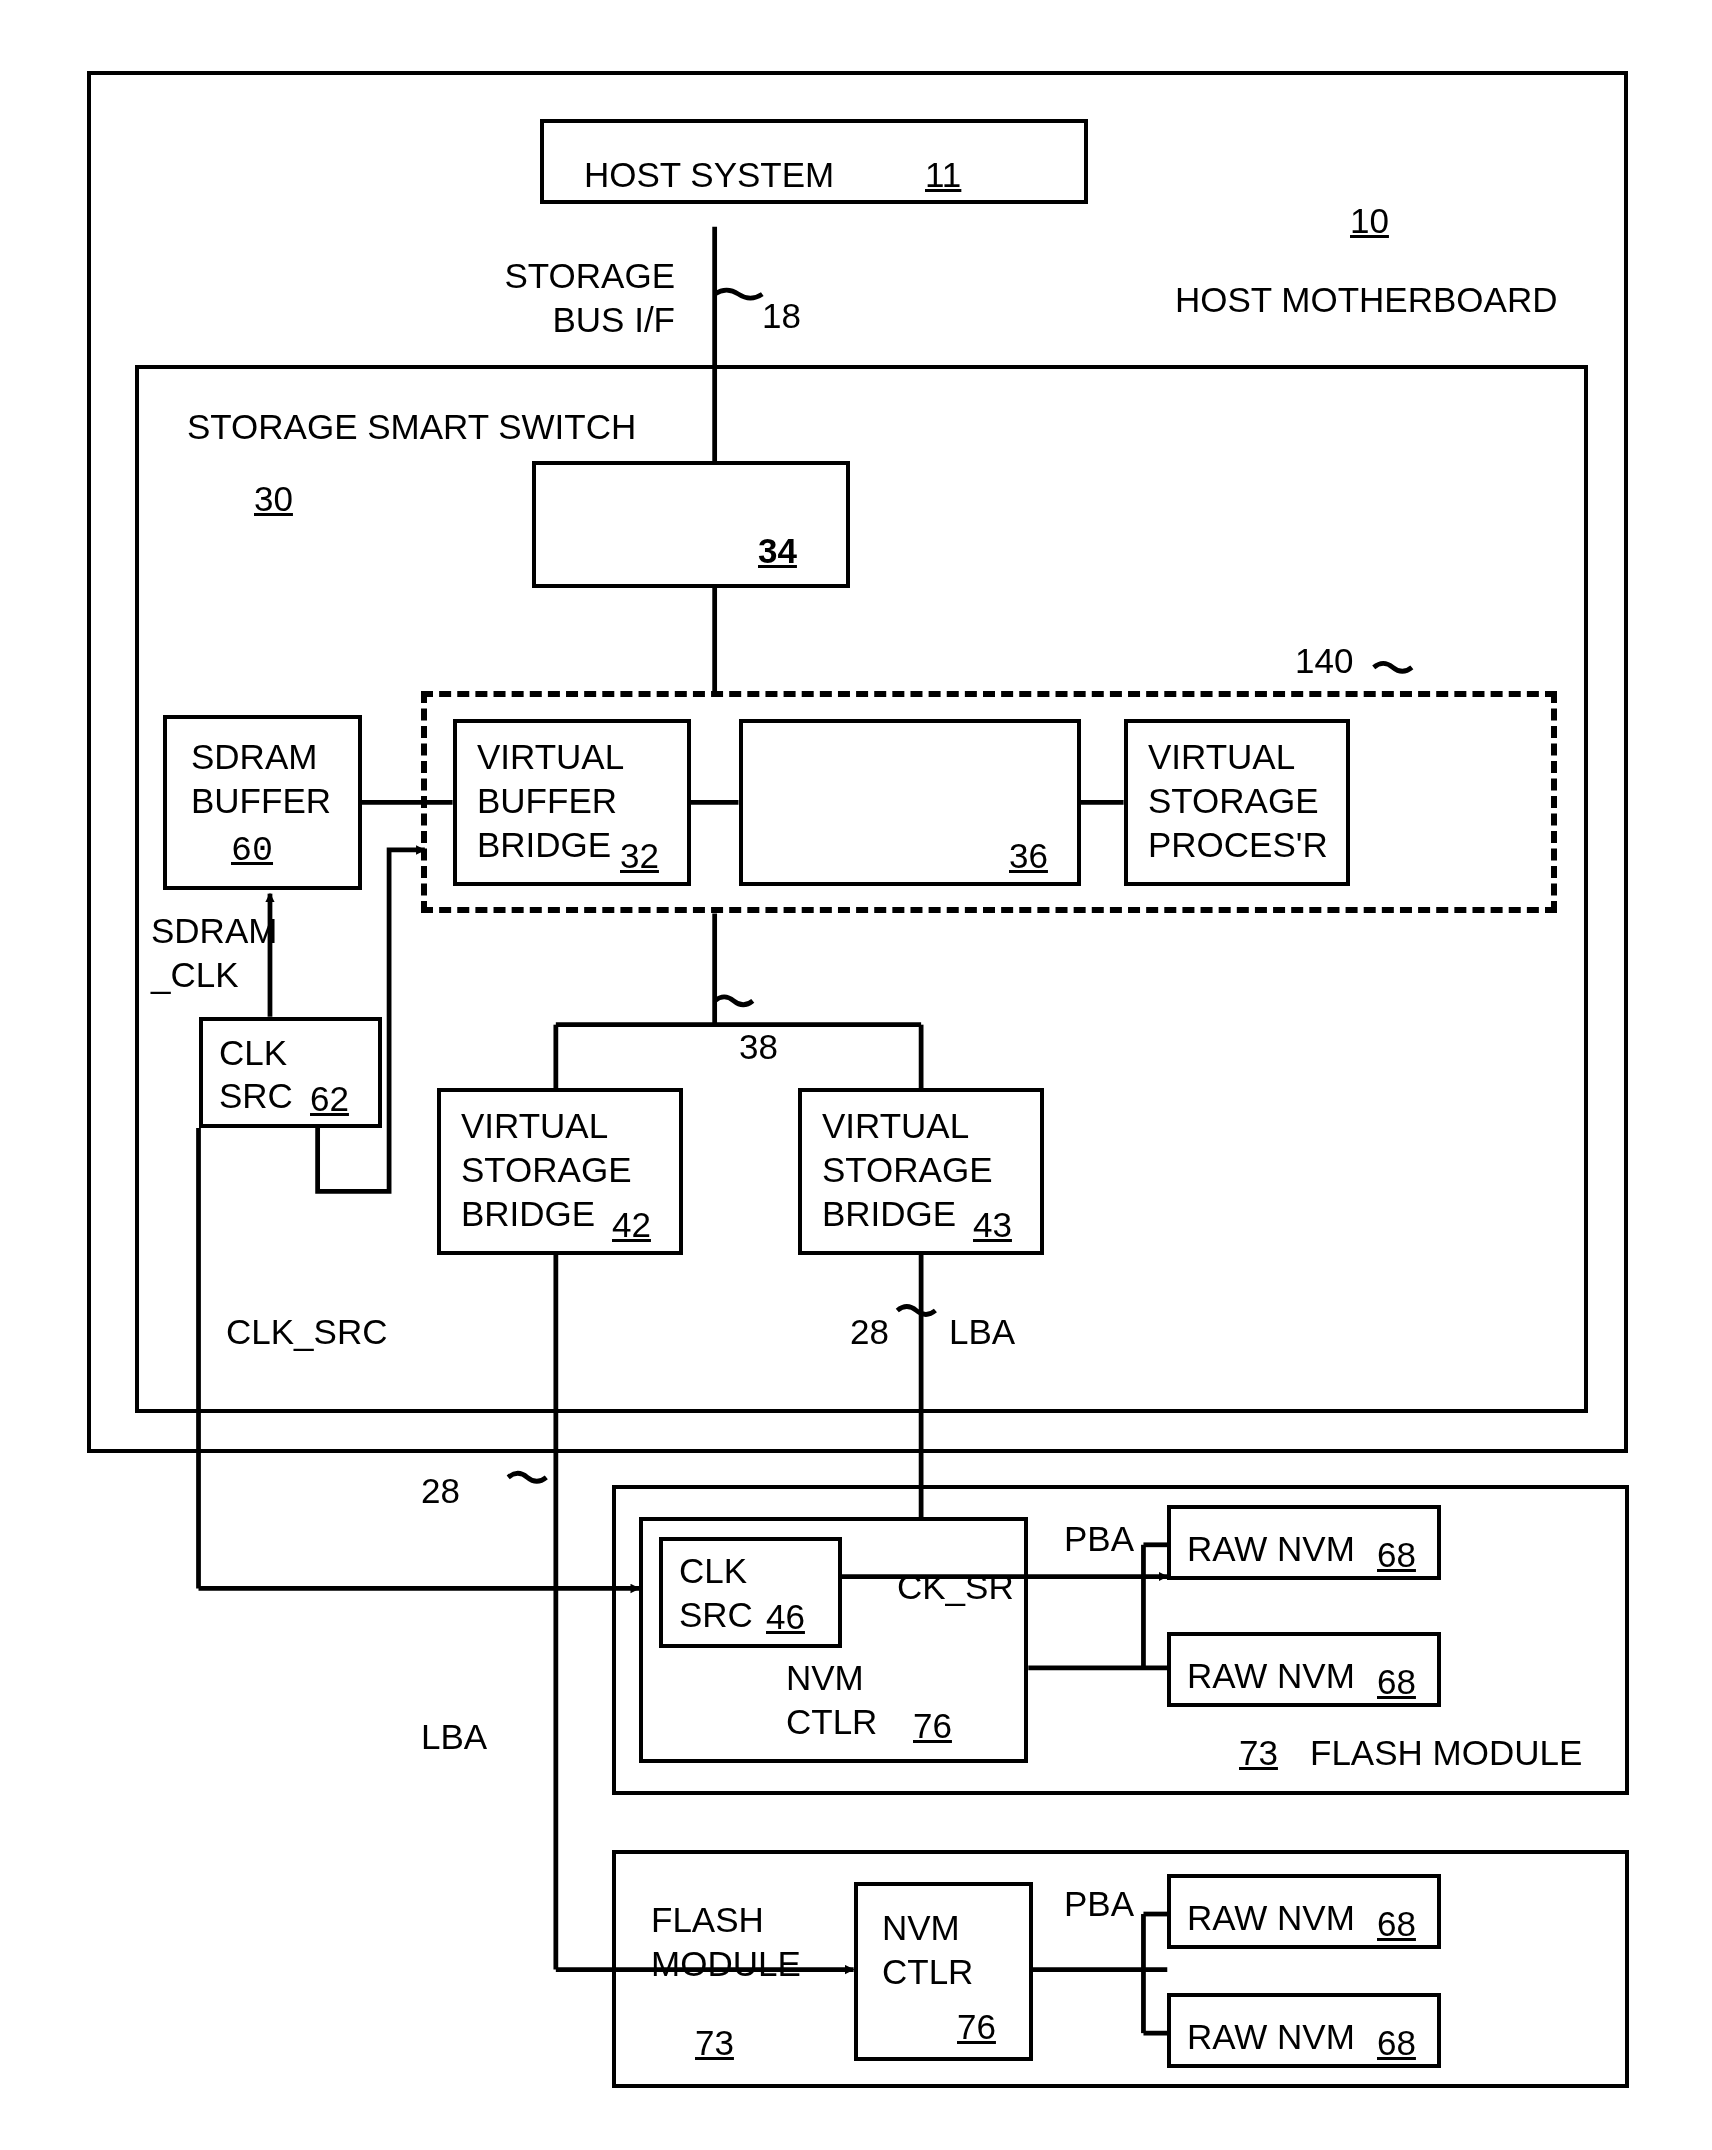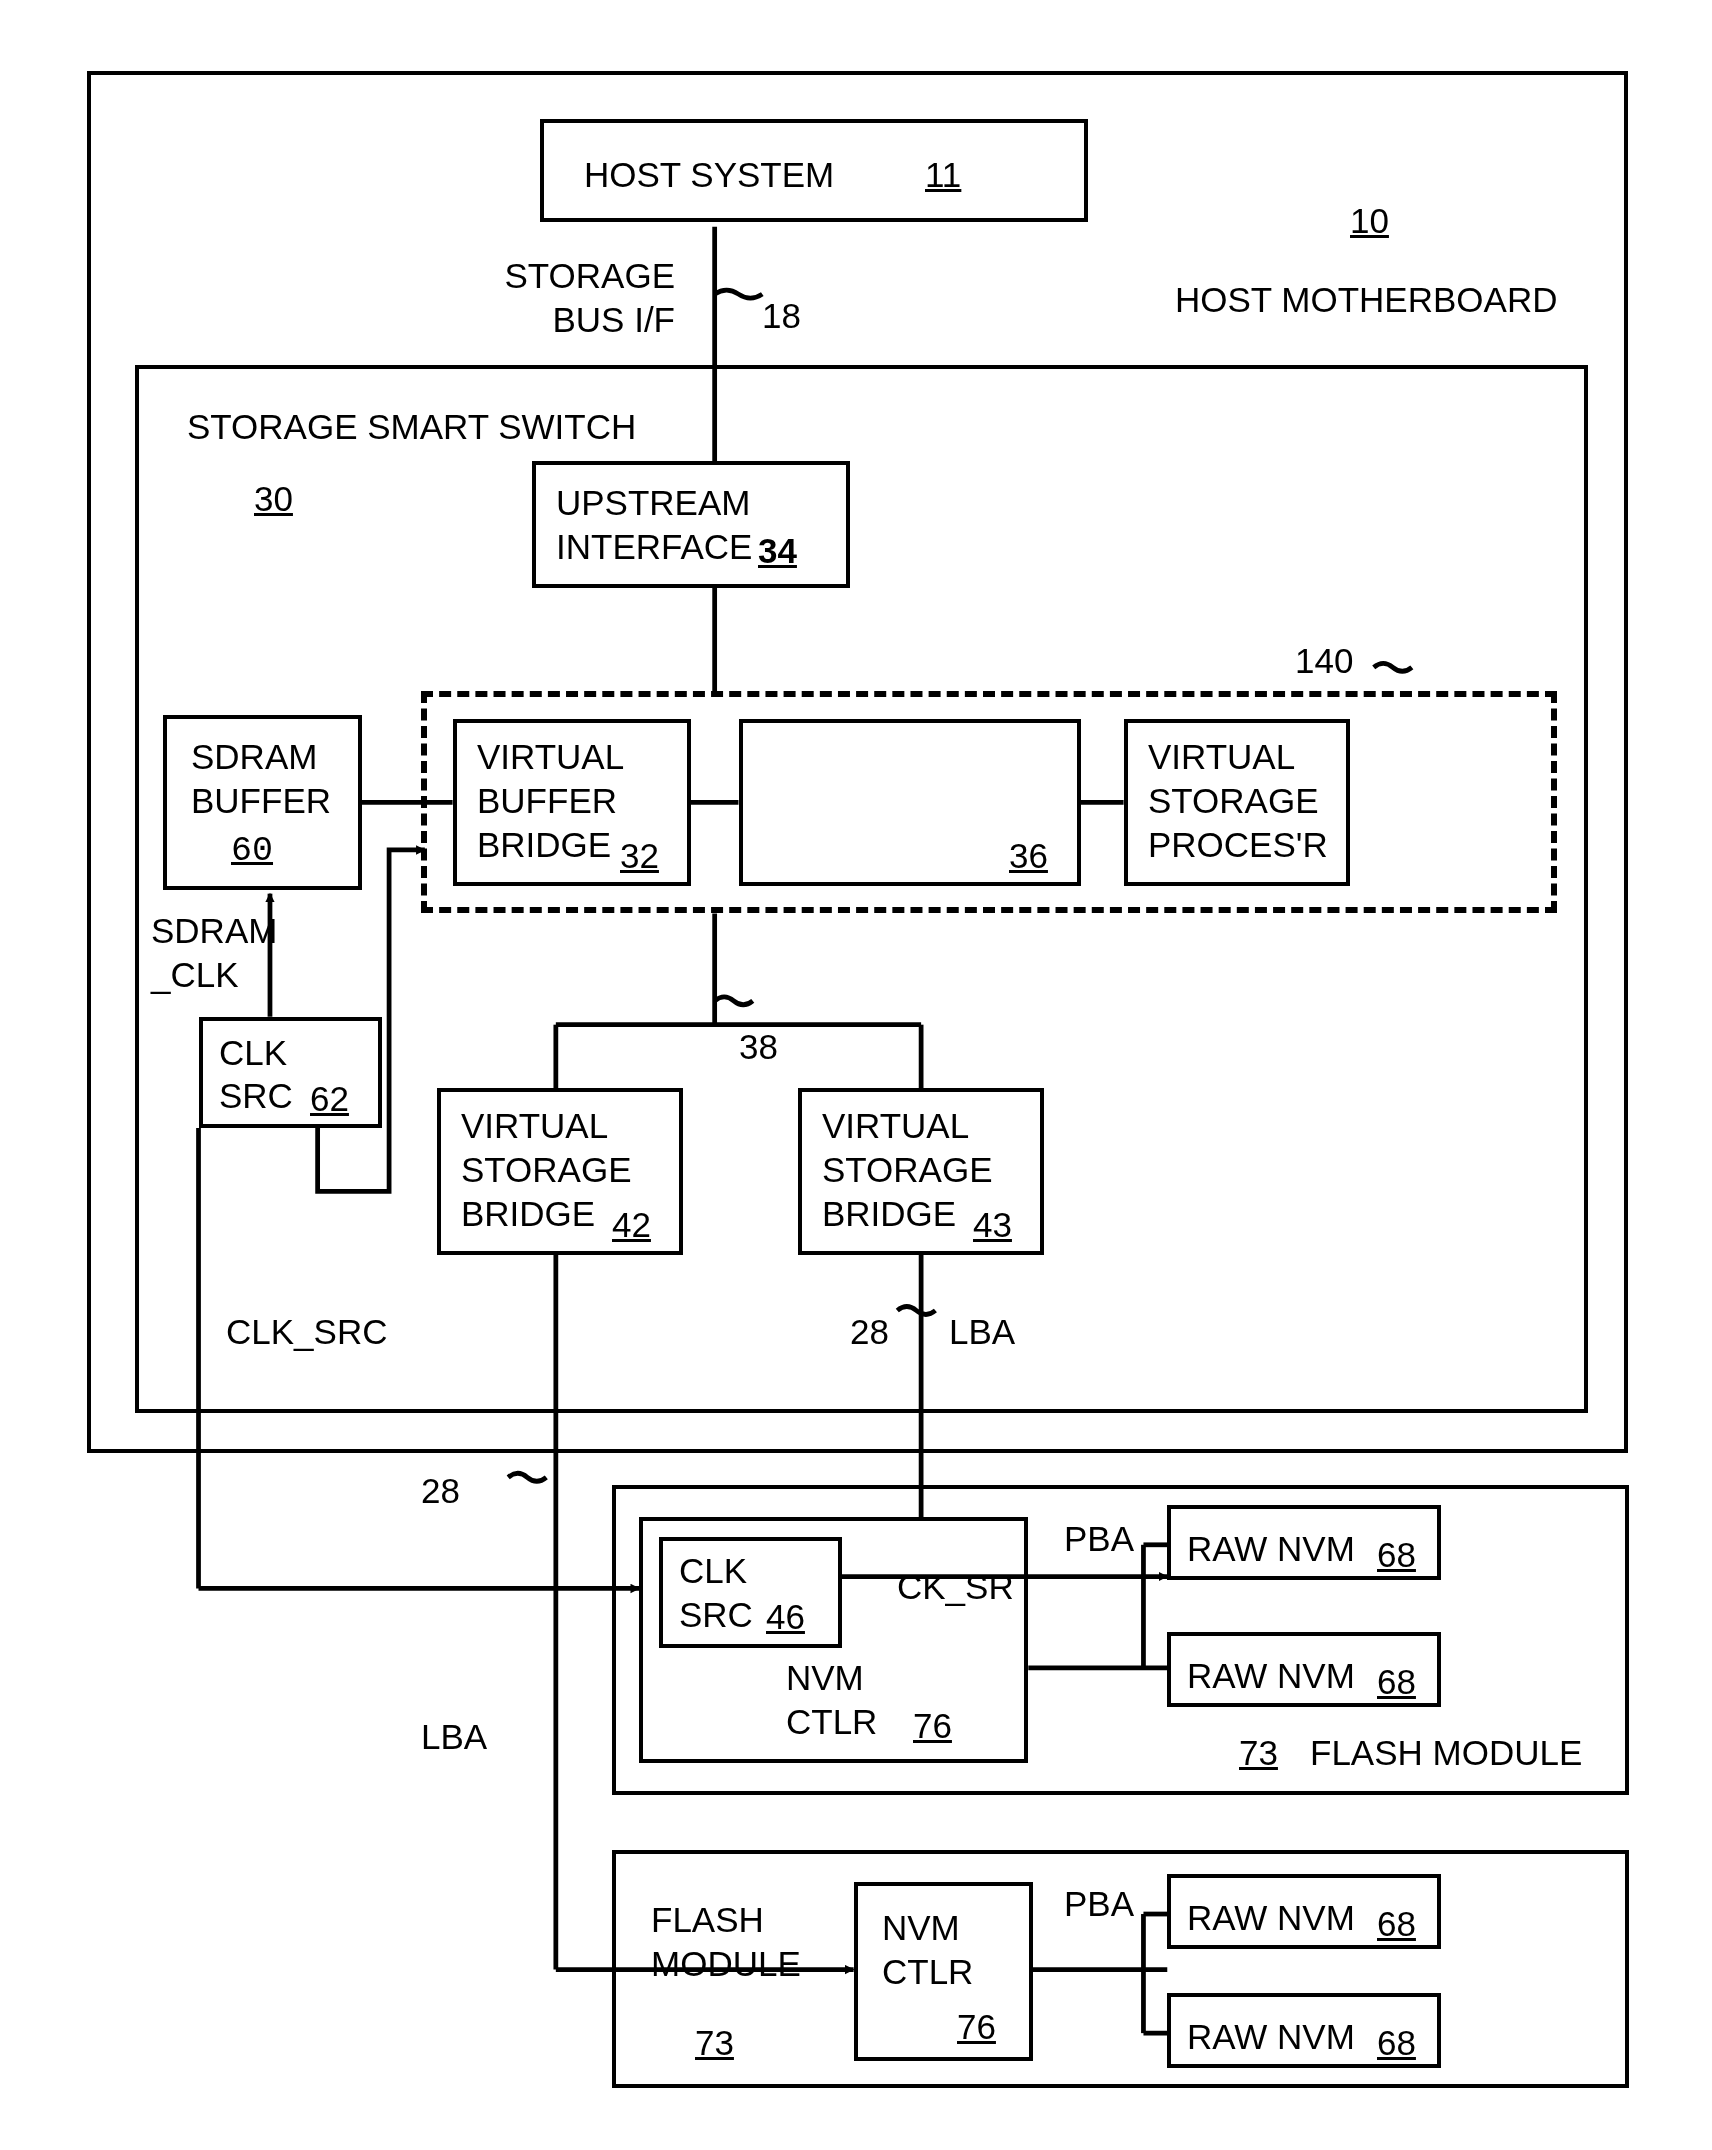--- a/index.html
+++ b/index.html
@@ -34,39 +34,37 @@
   svg.connector {
     position: absolute;
     overflow: visible;
   }
 </style>
 </head>
 <body>
 
 <div class="box" style="left:87px; top:71px; width:1541px; height:1382px;"></div>
 
-<div class="box" style="left:540px; top:119px; width:548px; height:103px;">
+<div class="box" style="left:540px; top:119px; width:548px; height:85px;">
   <div class="label" style="left:40px; top:30px;">HOST SYSTEM</div>
   <div class="label ref" style="left:381px; top:30px;">11</div>
 </div>
 
 <div class="label ref" style="left:1350px; top:199px;">10</div>
 <div class="label" style="left:1175px; top:278px;">HOST MOTHERBOARD</div>
 
 <div class="label" style="left:492px; top:254px; text-align:right; width:183px;">STORAGE
 BUS I/F</div>
 <div class="label" style="left:762px; top:294px;">18</div>
 
 <div class="box" style="left:135px; top:365px; width:1453px; height:1048px;"></div>
 <div class="label" style="left:187px; top:405px;">STORAGE SMART SWITCH</div>
 <div class="label ref" style="left:254px; top:477px;">30</div>
 
 <div class="box" style="left:532px; top:461px; width:318px; height:127px;">
-  <div class="label" style="left:20px; top:16px;">UPSTREAM
-INTERFACE</div>
   <div class="label ref" style="left:222px; top:64px;font-weight:bold;">34</div>
 </div>
 
 <div class="box dashed" style="left:421px; top:691px; width:1136px; height:222px; background:transparent;"></div>
 <div class="label" style="left:1295px; top:639px;">140</div>
 
 <div class="box" style="left:453px; top:719px; width:238px; height:167px;">
   <div class="label" style="left:20px; top:12px;">VIRTUAL
 BUFFER
 BRIDGE</div>

